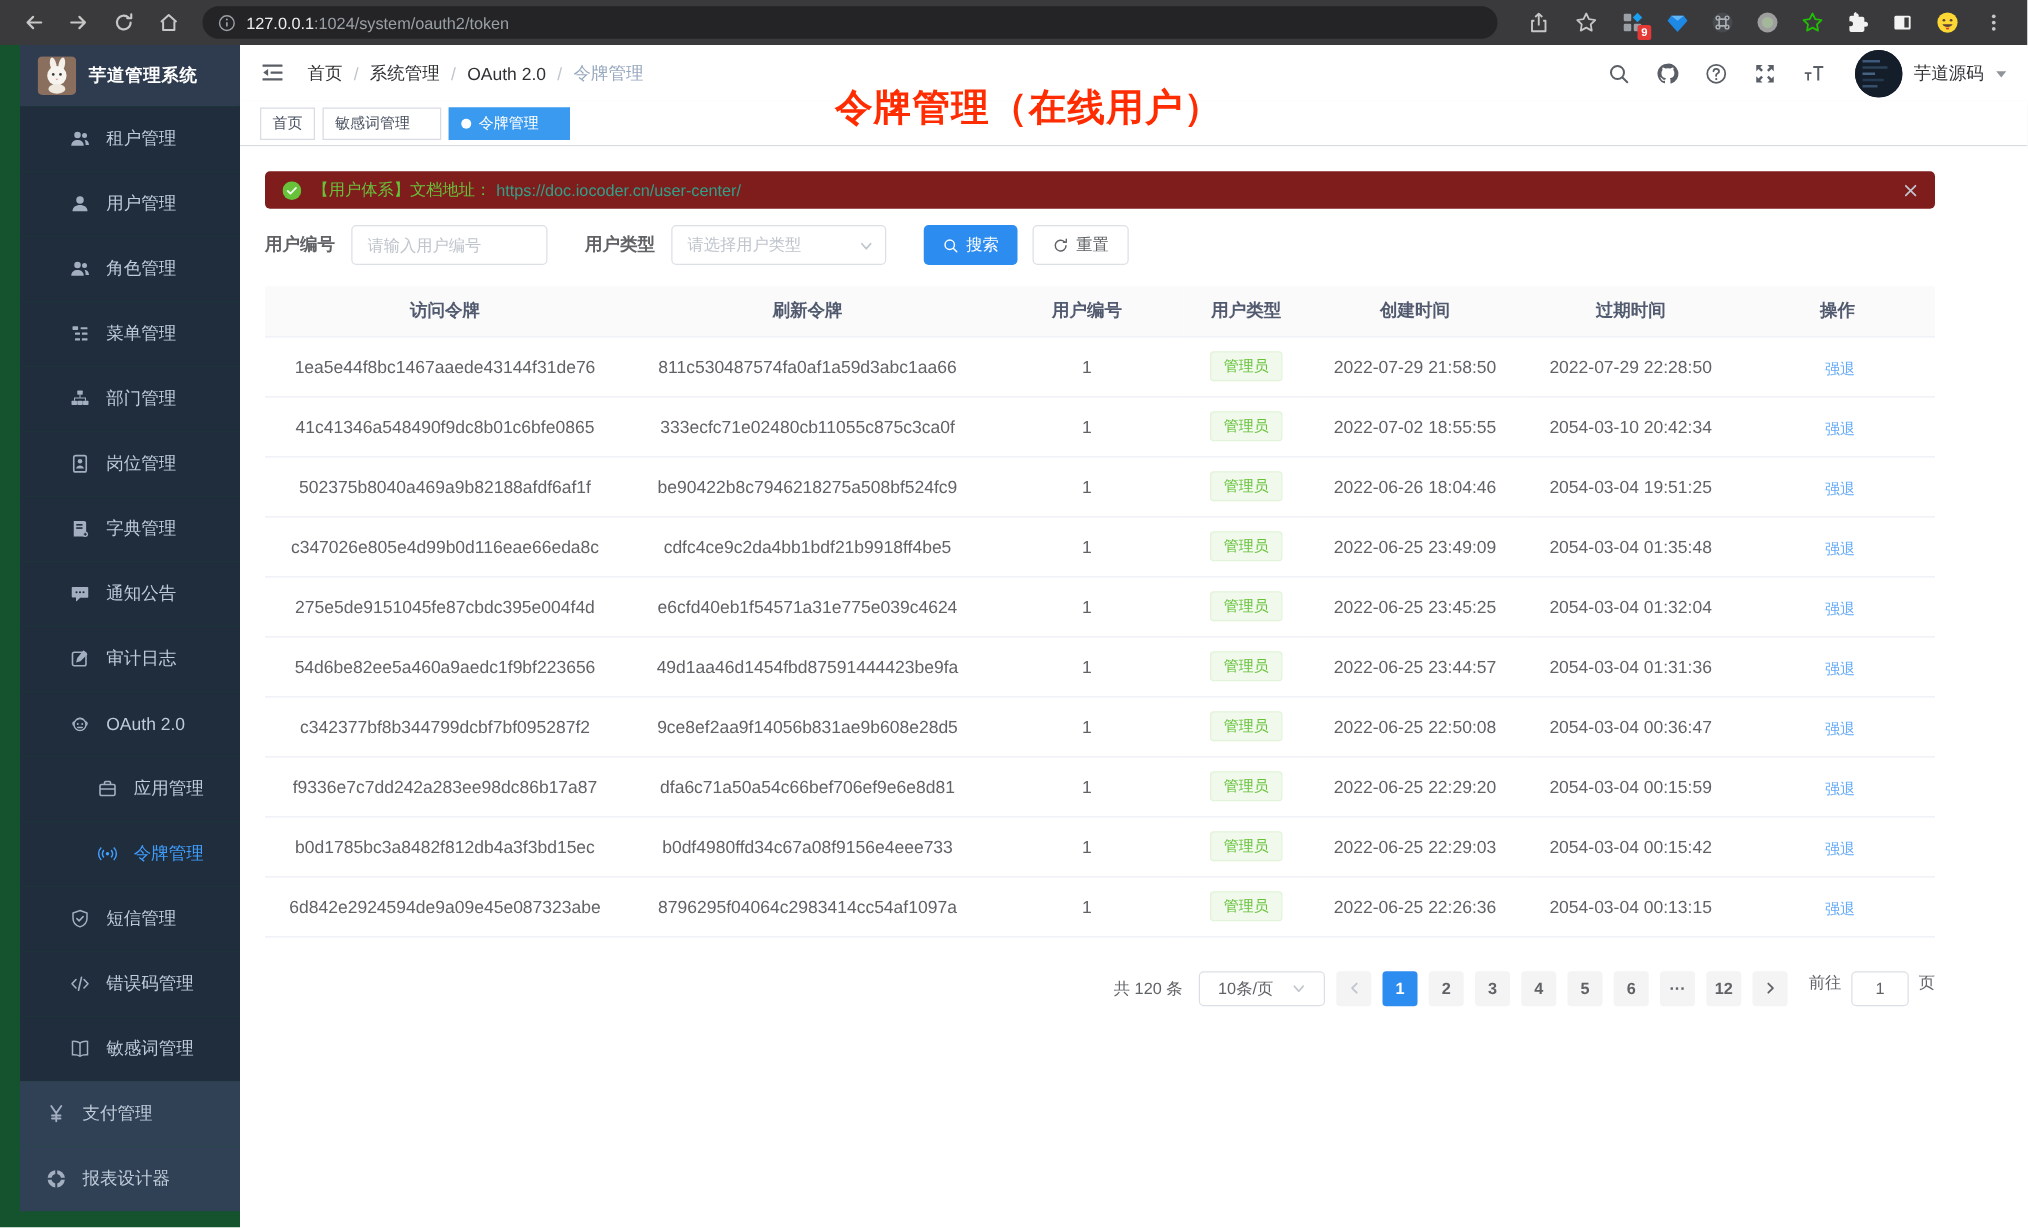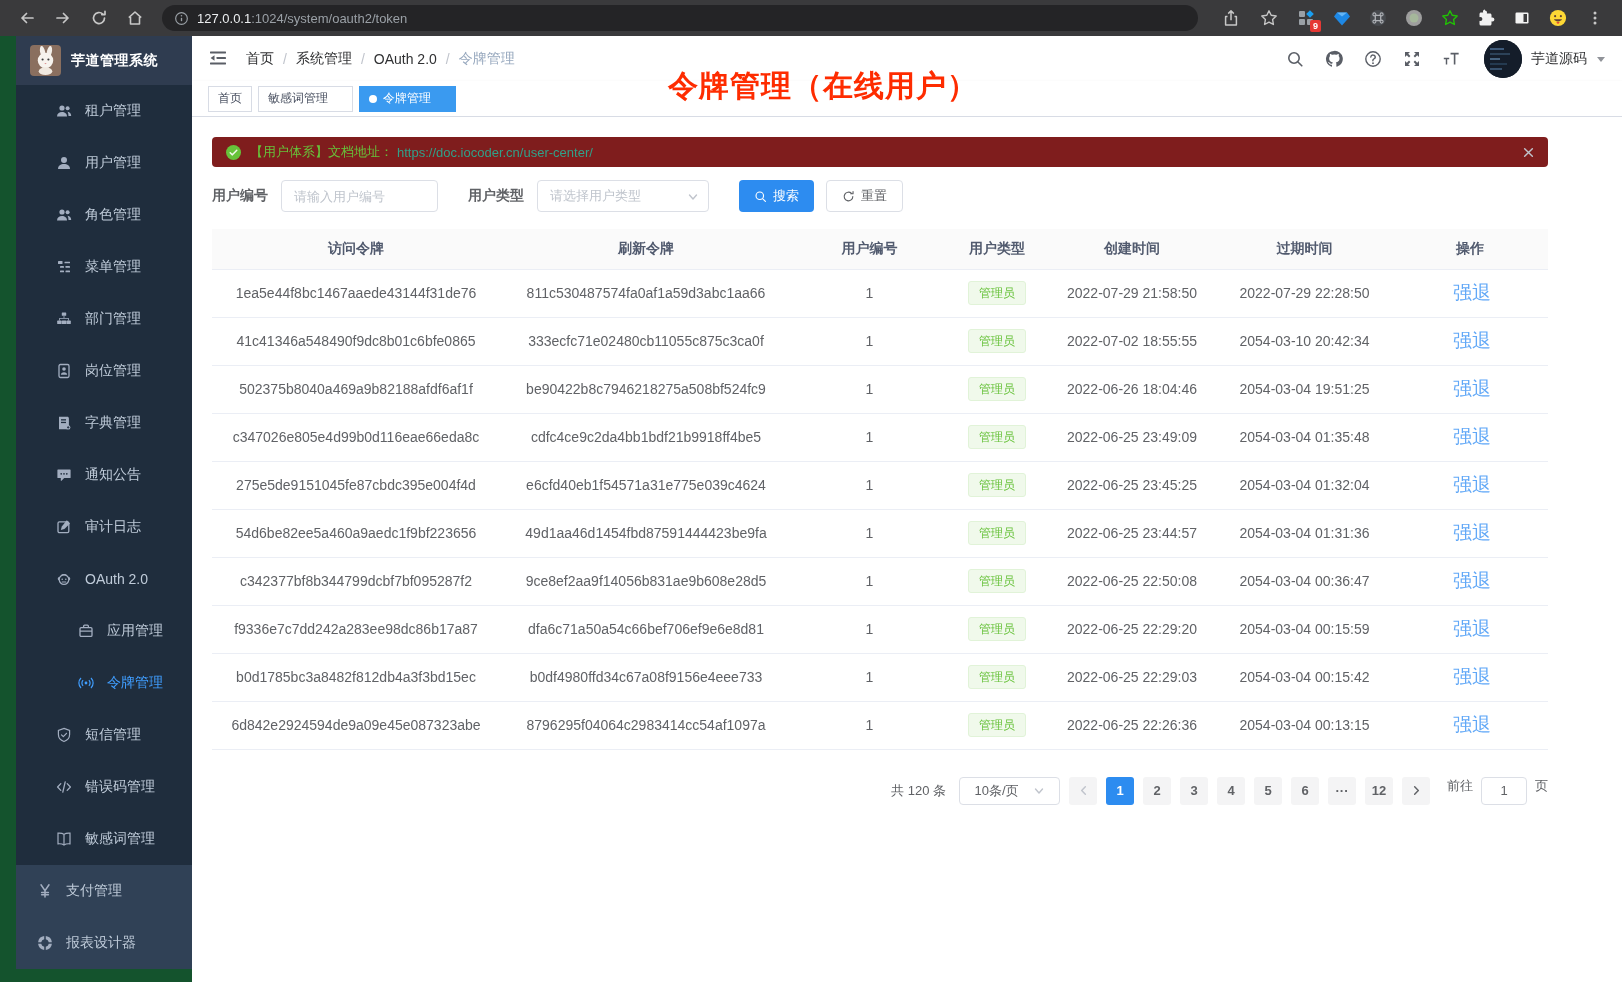--- a/index.html
+++ b/index.html
@@ -96,21 +96,21 @@
   .grid th { background:#fafafa; color:#515a6e; font-weight:700; height:40px; text-align:center; font-size:14px; border-bottom:1px solid #ebeef5; }
   .grid td { height:48px; text-align:center; border-bottom:1px solid #ebeef5; white-space:nowrap; overflow:hidden; }
   .grid th:nth-of-type(1), .grid td:nth-of-type(1) { width:288px; }
   .grid th:nth-of-type(2), .grid td:nth-of-type(2) { width:292px; }
   .grid th:nth-of-type(3), .grid td:nth-of-type(3) { width:155px; }
   .grid th:nth-of-type(4), .grid td:nth-of-type(4) { width:100px; }
   .grid th:nth-of-type(5), .grid td:nth-of-type(5) { width:170px; }
   .grid th:nth-of-type(6), .grid td:nth-of-type(6) { width:175px; }
   .grid th:nth-of-type(7), .grid td:nth-of-type(7) { width:156px; }
   .badge { display:inline-block; padding:4px 10px; font-size:12px; line-height:1.2; color:#67c23a; background:#f0f9eb; border:1px solid #e1f3d8; border-radius:3px; }
-  .action-link { color:#61a8f7; font-size:19px; display:inline-flex; align-items:center; gap:4px; cursor:pointer; text-decoration:none; }
+  .action-link { color:#61a8f7; font-size:12px; display:inline-flex; align-items:center; gap:4px; cursor:pointer; text-decoration:none; }
 
   
   .pagination { display:flex; align-items:center; justify-content:flex-end; margin-top:27px; font-size:13px; color:#606266; gap:9px; }
   .pg-total { margin-right:4px;margin-left:28px; }
   .pg-size { width:101px; height:28px; border:1px solid #dcdfe6; border-radius:4px; display:flex; align-items:center; justify-content:center; gap:14px; cursor:pointer; background:#fff; }
   .pg-size .sel-arrow { width:12px; height:12px; color:#c0c4cc; }
   .pg-size .sel-arrow svg { width:12px; height:12px; }
   .pg-btn { min-width:28px; height:28px; padding:0 5px; background:#f4f4f5; border-radius:3px; display:inline-flex; align-items:center; justify-content:center; color:#606266; font-weight:700; font-size:13px; cursor:pointer; }
   .pg-btn svg { width:11px; height:11px; }
   .pg-btn.disabled { color:#c0c4cc; cursor:default; }

